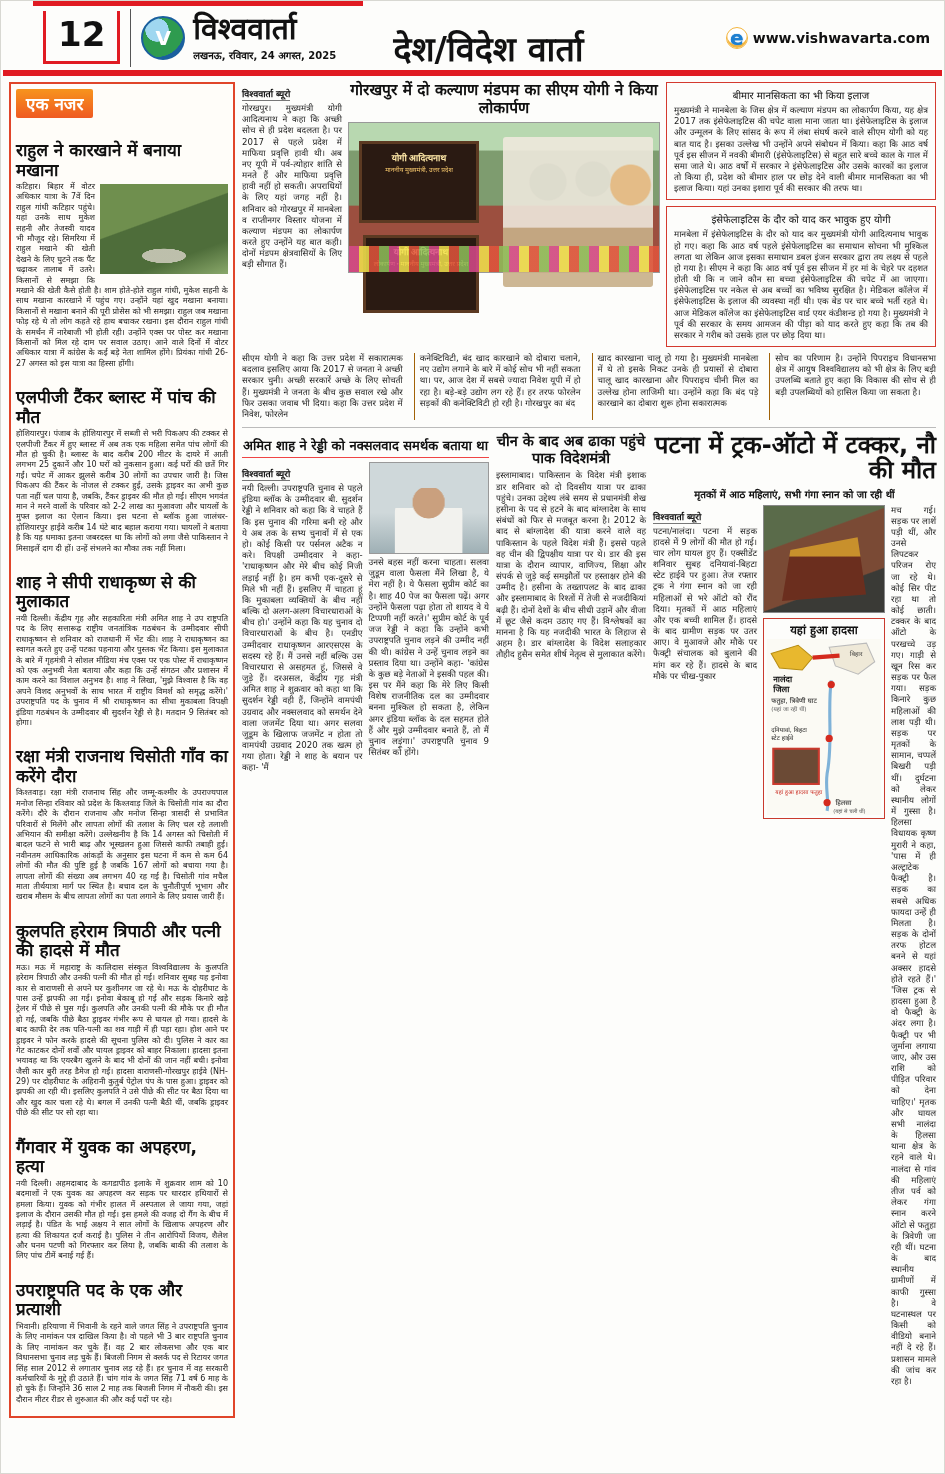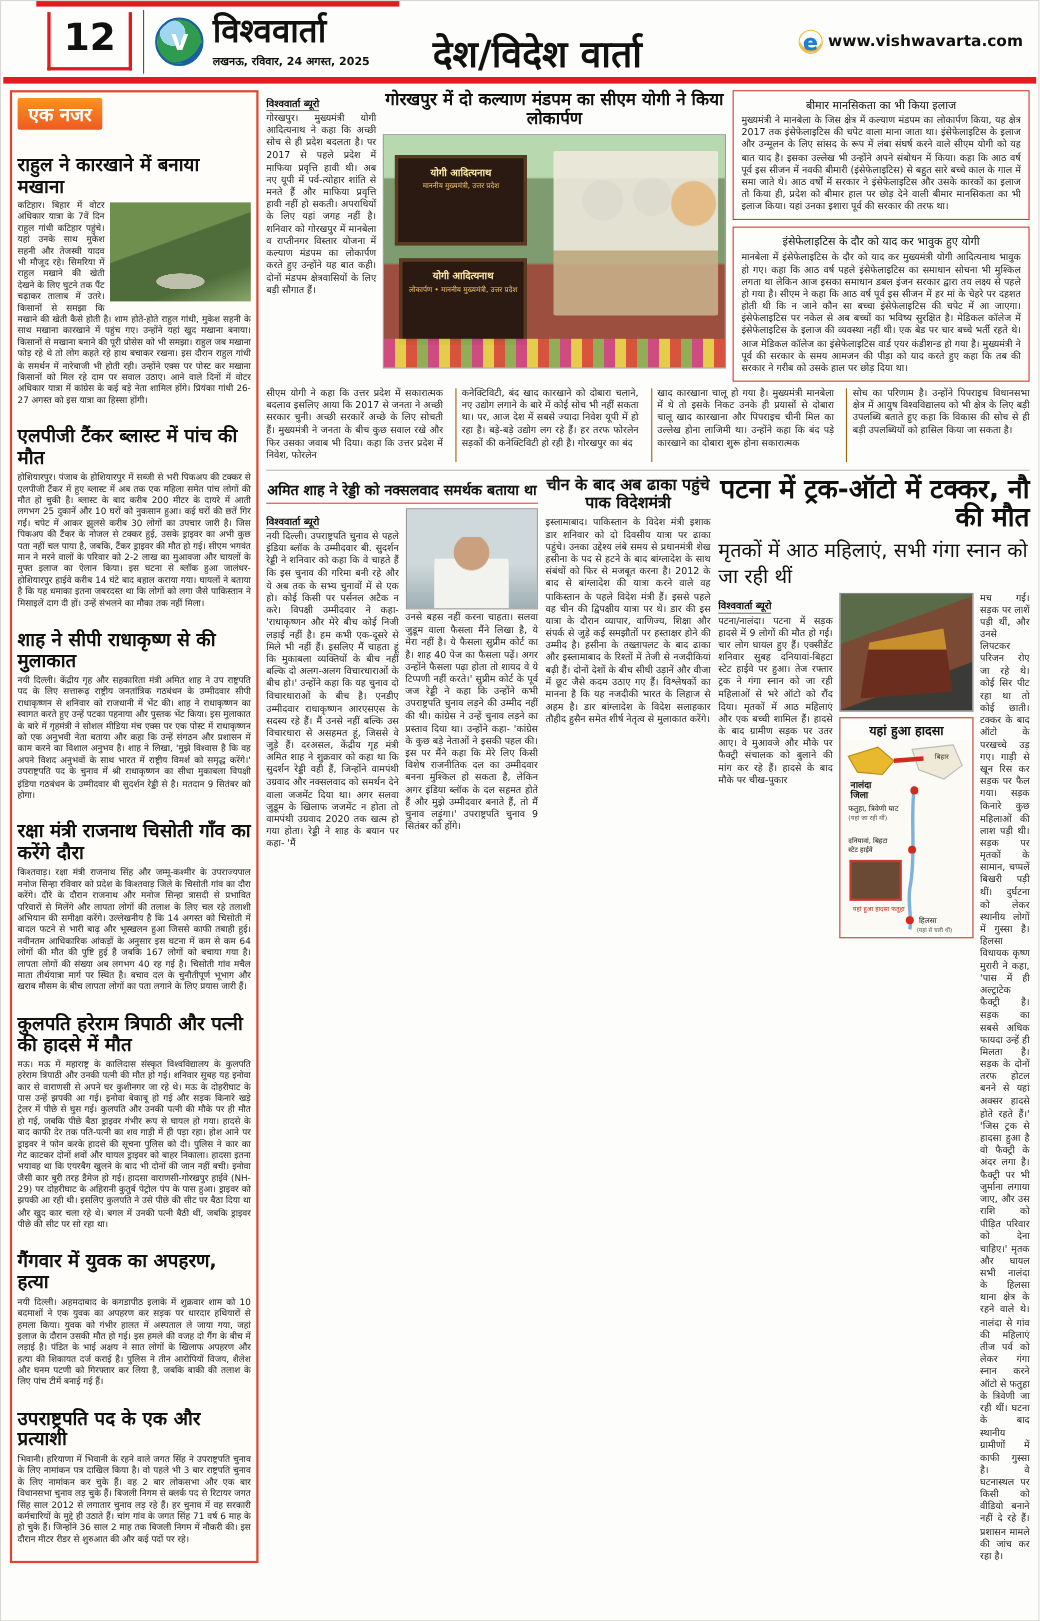--- a/index.html
+++ b/index.html
@@ -35,21 +35,21 @@
 
   
   .main { flex:1; min-width:0; }
   .lead-hl { font-size:43px; font-weight:800; line-height:1.02; letter-spacing:-1px; text-align:center; margin:2px 0 6px; }
   .lead-row { display:flex; gap:6px; }
   .byline-label { font-size:9px; font-weight:800; border-bottom:1px solid #777; display:inline-block; margin-bottom:2px; }
   .txt { font-size:8.6px; line-height:1.3; text-align:justify; color:#1c1c1c; }
   .lead-byline { width:100px; flex:none; }
   .lead-center { width:312px; flex:none; }
   .lead-sub { font-size:15.5px; font-weight:800; text-align:center; line-height:1.15; margin-bottom:4px; }
-  .lead-photo { height:213px; background:linear-gradient(180deg,#b8d8b0 0 18%,#7e9c6f 19% 55%,#9c4f3f 56% 100%); position:relative; border:1px solid #999; }
+  .lead-photo { height:151px; background:linear-gradient(180deg,#b8d8b0 0 18%,#7e9c6f 19% 55%,#9c4f3f 56% 100%); position:relative; border:1px solid #999;font-family:Liberation Serif, serif; }
   .plaque { position:absolute; background:#2a1a12; color:#f3c56b; font-size:6.5px; text-align:center; padding:8px 4px 4px; border:3px solid #5c3a22; line-height:1.5; }
   .plaque b { display:block; font-size:9px; color:#ffe9a8; }
   .crowd { position:absolute; right:6px; top:14px; width:150px; height:150px; background:radial-gradient(circle at 30% 30%, #e8e3d8 0 12%, transparent 13%), radial-gradient(circle at 60% 28%, #e8e3d8 0 12%, transparent 13%), radial-gradient(circle at 85% 32%, #f0c08a 0 12%, transparent 13%), linear-gradient(180deg,#efe9dd 0 60%, #c8b089 61%); border-radius:3px; opacity:.9; }
   .flowers { position:absolute; left:0; right:0; bottom:0; height:26px; background:repeating-linear-gradient(90deg,#d84a8b 0 10px,#f2e24c 10px 20px,#e2543c 20px 30px,#8fbf5a 30px 40px); opacity:.85; }
   .caption { font-size:7.5px; font-weight:600; color:#222; margin-top:2px; line-height:1.25; }
   .lead-boxes { flex:1; display:flex; flex-direction:column; gap:6px; }
   .redbox { border:1.5px solid #d43a2f; padding:5px 7px; }
   .redbox h3 { font-size:10px; font-weight:400; margin-bottom:3px;text-align:center; }
   .lead-cols { display:flex; gap:6px; margin-top:6px; }
   .lead-cols > div { flex:1; }
@@ -62,21 +62,21 @@
   .reddy-hl { font-size:18.5px; font-weight:800; text-align:center; line-height:1.1; }
   .reddy-sub { font-size:13px; font-weight:800; text-align:center; margin:3px 0 4px; border-bottom:1px solid #ef4444; padding-bottom:3px; }
   .two-col { display:flex; gap:6px; }
   .two-col > div { flex:1; }
   .head-photo { width:100%; height:92px; border:1px solid #999; background:linear-gradient(180deg,#cfd8da 0 55%,#9fb0b5); position:relative; margin-bottom:3px; }
   .head-photo:after { content:""; position:absolute; left:50%; bottom:0; transform:translateX(-50%); width:58%; height:72%; background:radial-gradient(circle at 50% 22%, #caa07e 0 26%, transparent 27%), linear-gradient(180deg, transparent 0 30%, #f2f2ee 31%); border-radius:40% 40% 0 0; }
   .dhaka { width:150px; flex:none; }
   .dhaka-hl { font-size:14.5px; font-weight:800; text-align:center; line-height:1.15; margin-bottom:4px; }
   .patna { flex:1; min-width:0; }
   .patna-hl { font-size:24px; font-weight:800; text-align:right; line-height:1.05; }
-  .patna-sub { font-size:18px; font-weight:400; margin:3px 0 4px; }
+  .patna-sub { font-size:10px; font-weight:700; text-align:center; margin:3px 0 4px; }
   .patna-row { display:flex; gap:6px; }
   .crash-photo { width:100%; height:108px; background:linear-gradient(160deg,#5a6b4a 0 30%,#7a4a35 31% 70%,#3a3a36 71%); border:1px solid #888; position:relative; }
   .crash-photo:after { content:""; position:absolute; inset:30% 15% 10% 15%; background:linear-gradient(180deg,#c8902c 0 30%, #6b2e1e 31%); clip-path:polygon(10% 20%,90% 0,100% 90%,0 100%); }
   .mapbox { border:1.5px solid #c93a2e; margin-top:5px; padding:3px; }
   .map-title { font-size:11.5px; font-weight:800; text-align:center; margin-bottom:2px; }
   .map-svg { display:block; width:100%; height:176px; background:#fbfaf4; }
 </style>
 </head>
 <body>
 

